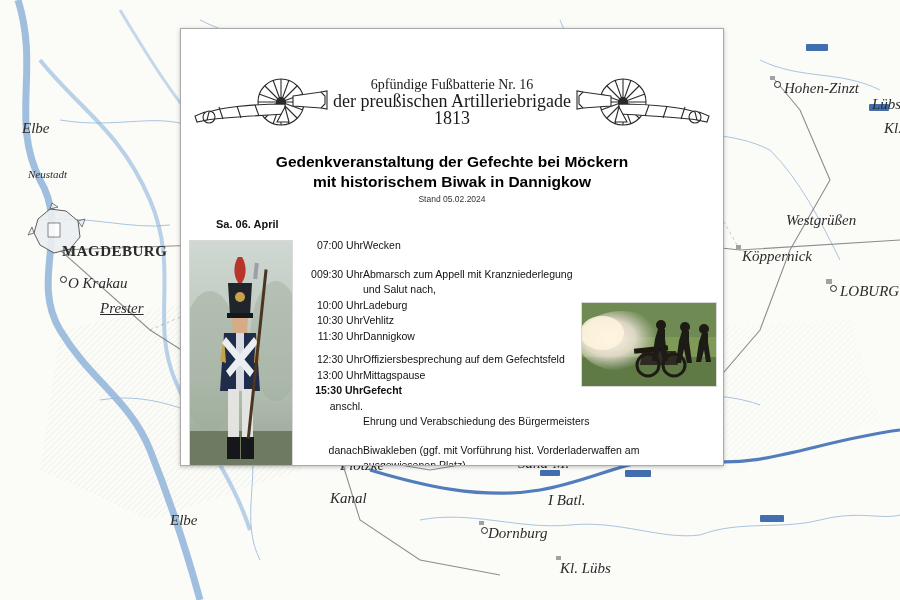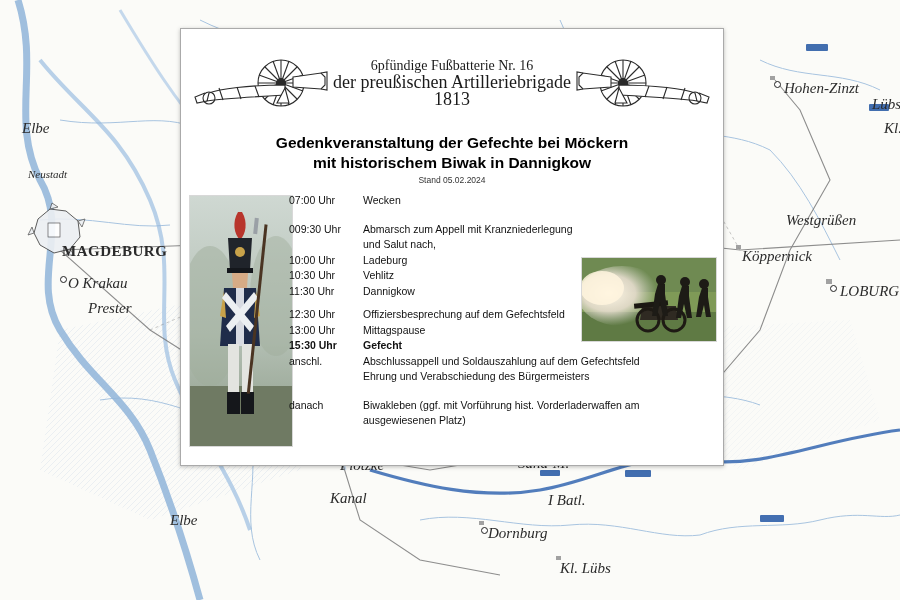--- a/index.html
+++ b/index.html
@@ -70,20 +70,21 @@
     height: 436px;
     background: #ffffff;
     border: 1px solid #aaaaaa;
     box-shadow: 0 1px 4px rgba(0,0,0,0.25);
     overflow: hidden;
   }
 
   .flyer-header {
     position: relative;
     height: 88px;
+    margin-top: 19px;
   }
   .cannon {
     position: absolute;
     top: 26px;
     width: 140px;
     height: 62px;
   }
   .cannon.left { left: 8px; }
   .cannon.right { right: 8px; }
 
@@ -168,20 +169,21 @@
   .row {
     display: flex;
     align-items: flex-start;
     line-height: 15.5px;
   }
   .row .time {
     width: 74px;
     flex: 0 0 74px;
     font-size: 10.5px;
     color: #111;
+    text-align: right;
   }
   .row .desc {
     font-size: 10.5px;
     color: #111;
   }
   .row.bold .time, .row.bold .desc {
     font-weight: bold;
   }
   .spacer-sm { height: 8px; }
   .spacer-md { height: 13px; }
@@ -272,21 +274,21 @@
         <rect x="540" y="470" width="20" height="6" rx="1"></rect>
       </g>
     </svg>
 
     <div id="map-labels">
         <div class="map-label mid" style="left: 28px; top: 168px;">Neustadt</div>
         <div class="map-label big" style="left: 62px; top: 243px;">MAGDEBURG</div>
         <div class="map-label sml" style="left: 22px; top: 120px;">Elbe</div>
         <div class="map-label sml" style="left: 170px; top: 512px;">Elbe</div>
         <div class="map-label sml" style="left: 68px; top: 275px;">O Krakau</div>
-        <div class="map-label sml" style="left: 88px; top: 300px;">Prester</div>
+        <div class="map-label sml" style="left: 100px; top: 300px; text-decoration: underline;">Prester</div>
         <div class="map-label sml" style="left: 340px; top: 457px;">Plötzke</div>
         <div class="map-label sml" style="left: 488px; top: 525px;">Dornburg</div>
         <div class="map-label sml" style="left: 560px; top: 560px;">Kl. Lübs</div>
         <div class="map-label sml" style="left: 518px; top: 455px;">Sand-M.</div>
         <div class="map-label sml" style="left: 548px; top: 492px;">I Batl.</div>
         <div class="map-label sml" style="left: 640px; top: 448px;">Avtgde.Yorck</div>
         <div class="map-label sml" style="left: 784px; top: 80px;">Hohen-Zinzt</div>
         <div class="map-label sml" style="left: 872px; top: 96px;">Lübs</div>
         <div class="map-label sml" style="left: 884px; top: 120px;">Kl.</div>
         <div class="map-label sml" style="left: 786px; top: 212px;">Westgrüßen</div>
@@ -362,20 +364,21 @@
         <div class="header-line2">der preußischen Artilleriebrigade 1813</div>
       </div>
     </div>
 
     <div class="title-block">
       <div class="title-1">Gedenkveranstaltung der Gefechte bei Möckern</div>
       <div class="title-2">mit historischem Biwak in Dannigkow</div>
       <div class="stand">Stand 05.02.2024</div>
     </div>
 
+    <div class="date-line">Sa. 06. April</div>
 
     <div class="body-area">
 
       <div class="photo-soldier">
         <svg viewBox="0 0 102 250" width="102" height="250">
           <defs>
             <linearGradient id="skyg" x1="0" y1="0" x2="0" y2="1">
               <stop offset="0%" stop-color="#cfd8d2"></stop>
               <stop offset="55%" stop-color="#b5c1b6"></stop>
               <stop offset="100%" stop-color="#8d9b87"></stop>
@@ -477,21 +480,20 @@
           <div class="row">
             <div class="time">13:00 Uhr</div>
             <div class="desc desc-wrap">Mittagspause</div>
           </div>
           <div class="row bold">
             <div class="time">15:30 Uhr</div>
             <div class="desc desc-wrap">Gefecht</div>
           </div>
           <div class="row">
             <div class="time">anschl.</div>
-            <div class="desc desc-wrap">Abschlussappell und Soldauszahlung auf dem Gefechtsfeld</div>
           </div>
           <div class="row">
             <div class="time"></div>
             <div class="desc desc-wrap">Ehrung und Verabschiedung des Bürgermeisters</div>
           </div>
           <div class="spacer-md"></div>
           <div class="row">
             <div class="time">danach</div>
             <div class="desc desc-wrap">Biwakleben (ggf. mit Vorführung hist. Vorderladerwaffen am</div>
           </div>

